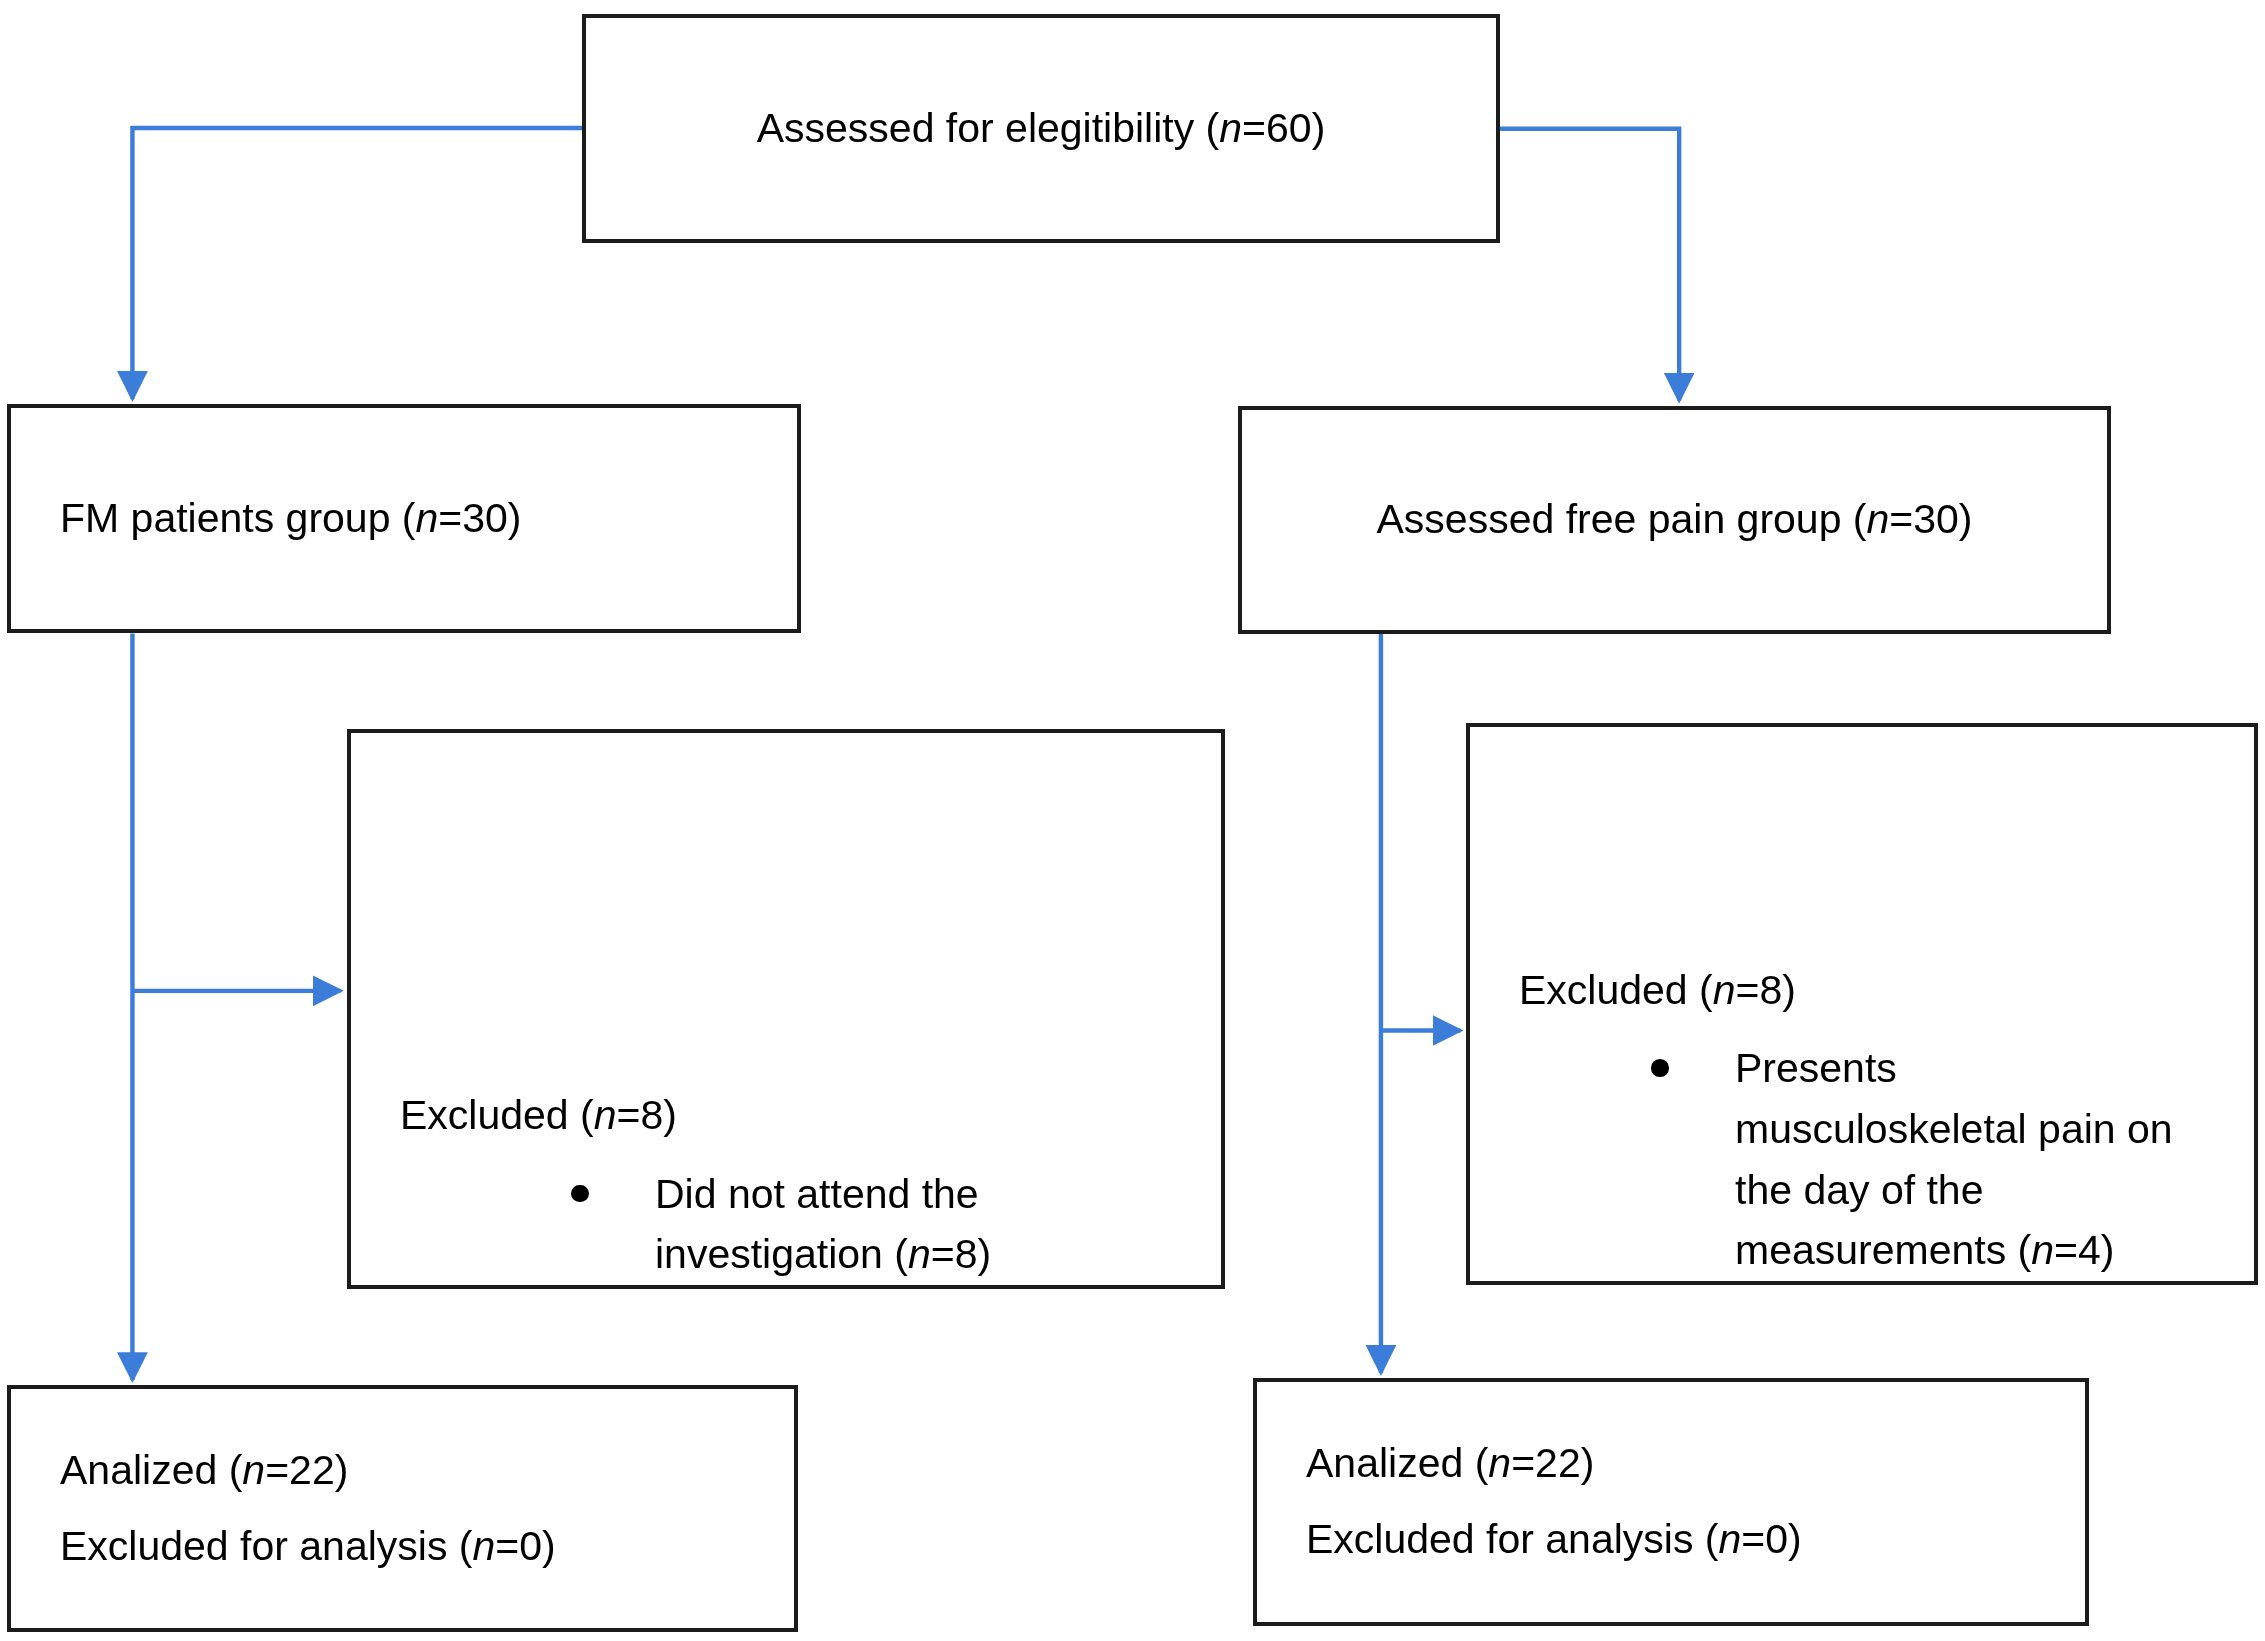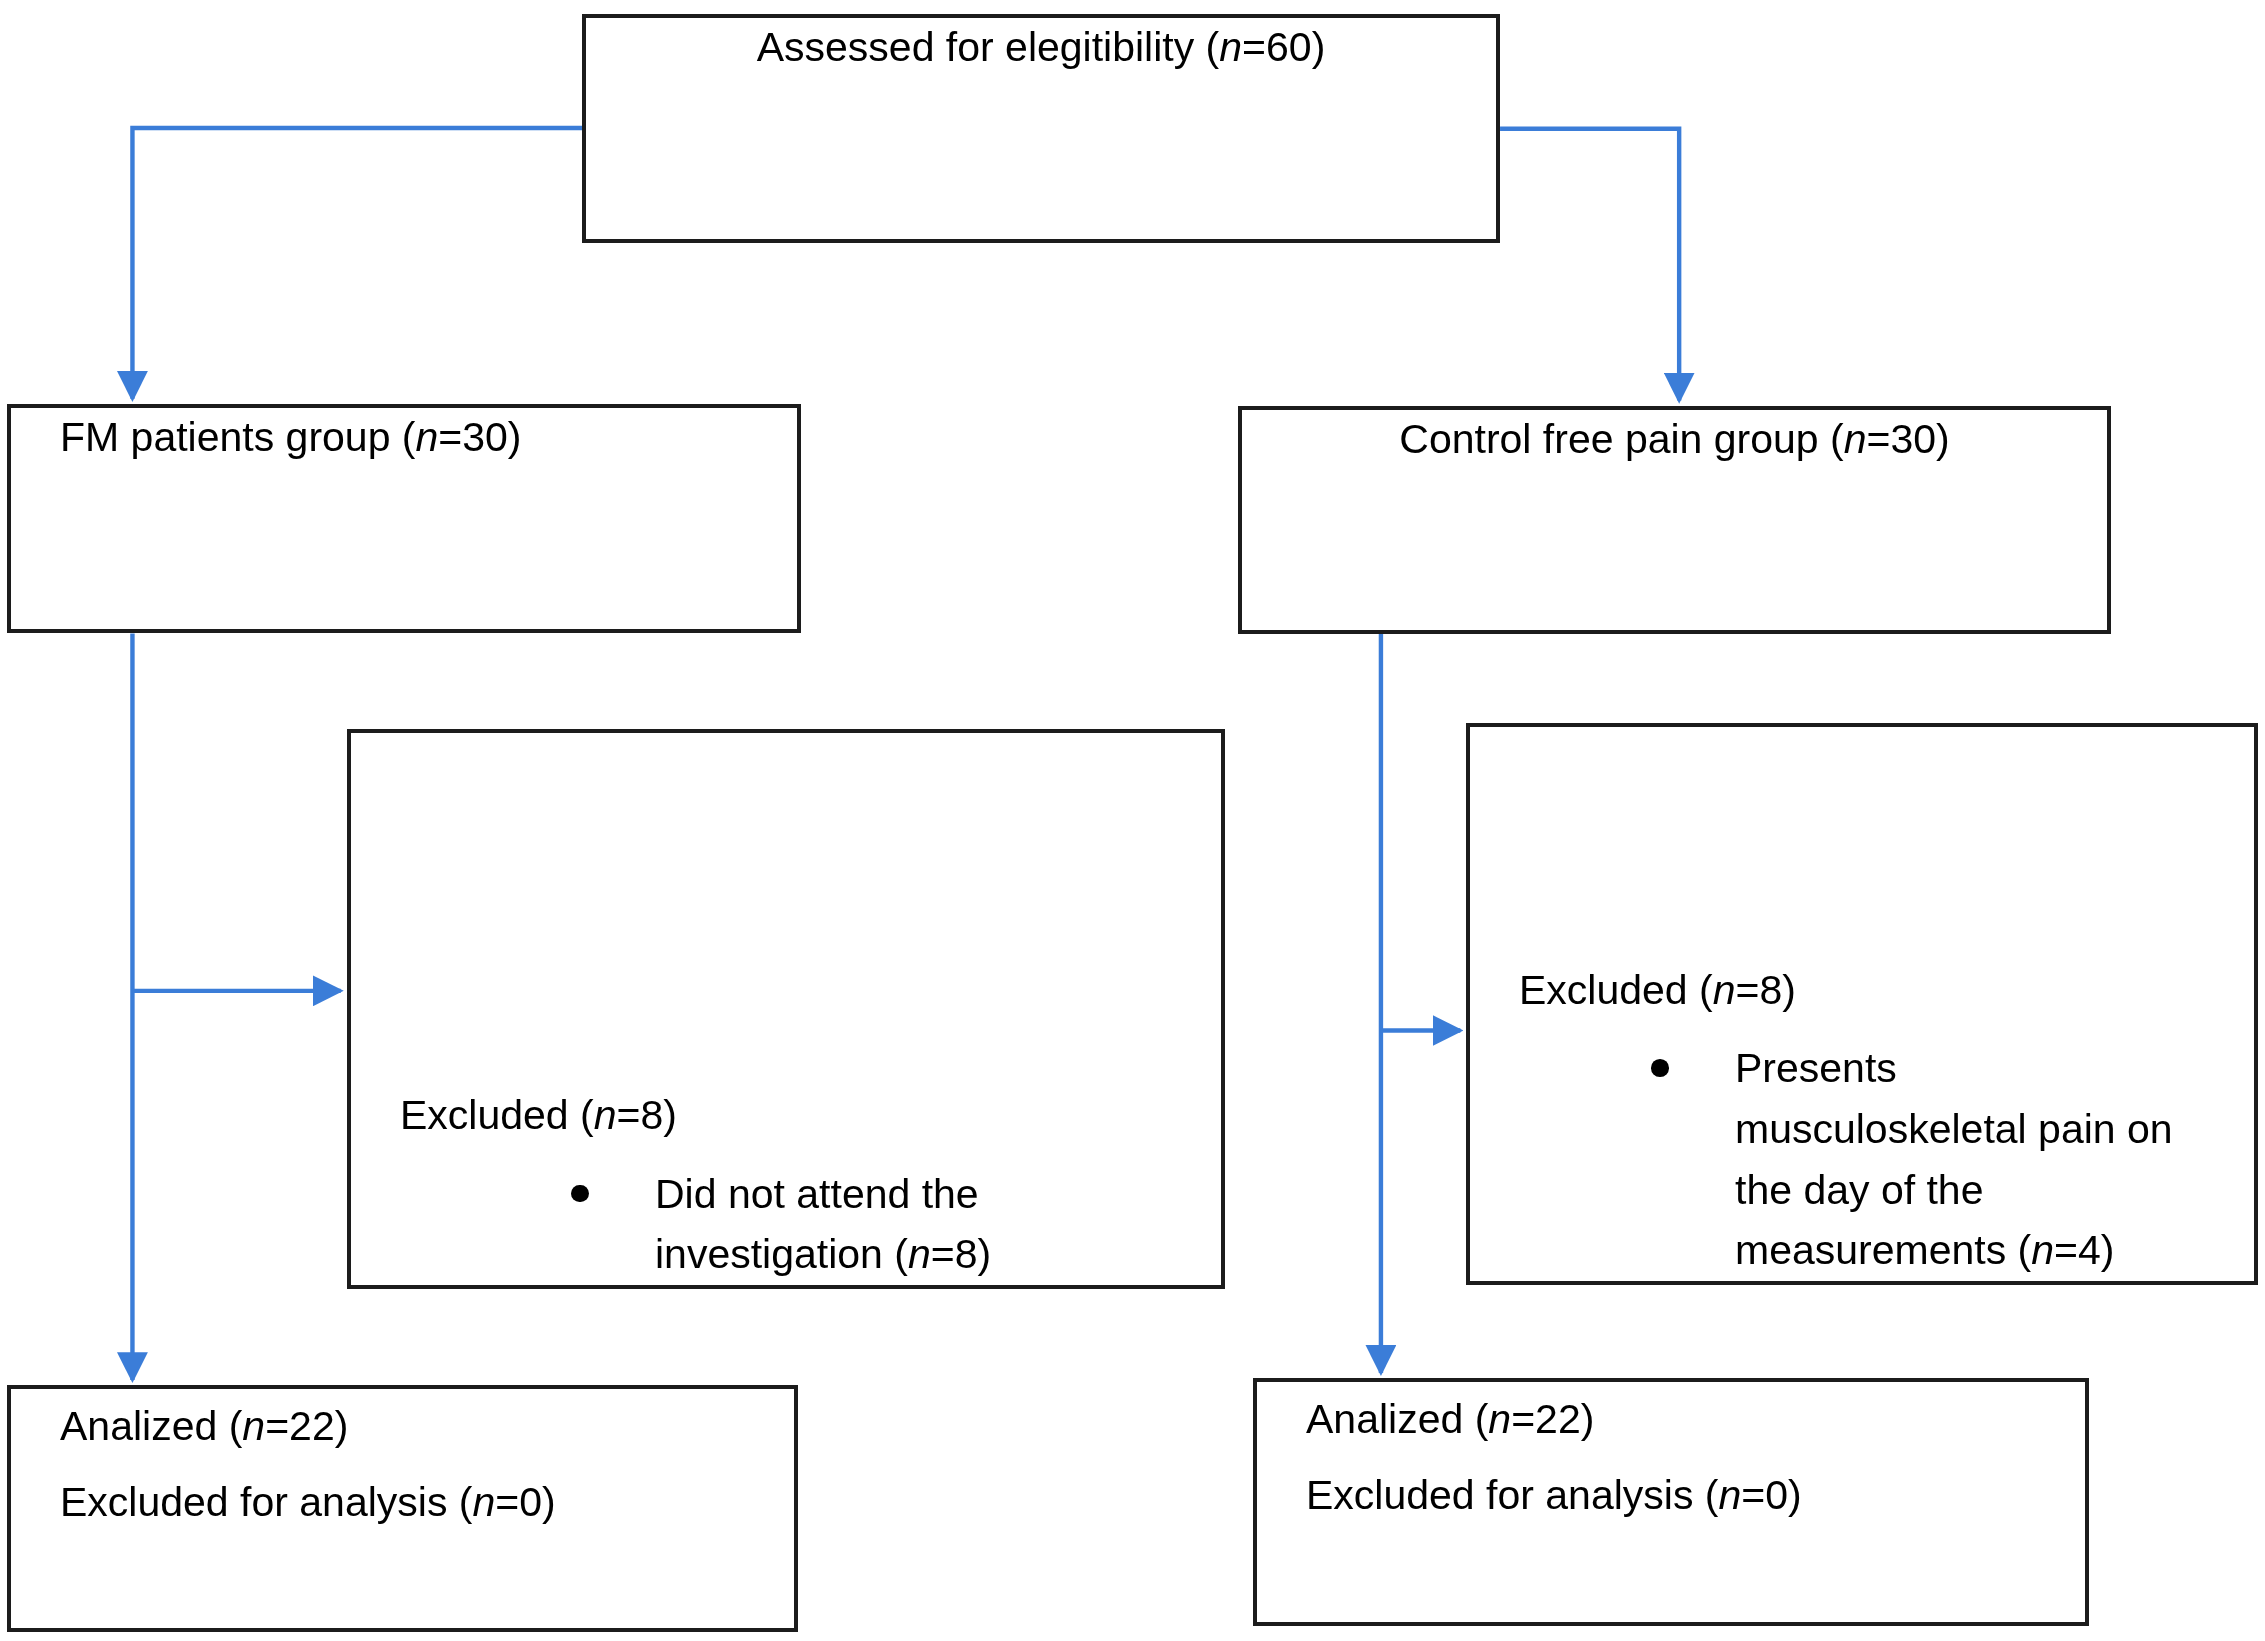--- a/index.html
+++ b/index.html
@@ -19,21 +19,21 @@
     color:var(--text);
     overflow:hidden;
   }
   svg.connectors{position:absolute;left:0;top:0;width:2266px;height:1642px;z-index:1}
   svg.connectors path.wire{fill:none;stroke:var(--arrow);stroke-width:5px}
   svg.connectors .arrowhead-shape{fill:var(--arrow)}
   .box{
     position:absolute;z-index:2;
     border:4.4px solid var(--border);
     background:#ffffff;
-    display:flex;flex-direction:column;
+    display:flex;flex-direction:column;justify-content:center;
   }
   .box.top-align{justify-content:flex-end}
   .pt-lg{padding-top:101px}
   .pt-sm{padding-top:35px}
   .line{margin:0;padding:0 33px 0 49px;line-height:1.45;white-space:nowrap}
   .line.center{text-align:center;padding:0 17.6px}
   .tall .line{line-height:1.85}
   .n{font-style:italic}
   ul.bullets{list-style:none;margin:8.8px 0 0 0;padding:0 35px 0 304px}
   ul.bullets.indent-md{padding:0 69px 0 265px}
@@ -64,21 +64,21 @@
 
   <div class="box" style="left:582px;top:14px;width:918px;height:229px">
     <p class="line center"><span>Assessed for elegitibility (</span><i class="n">n</i><span>=60)</span></p>
   </div>
 
   <div class="box" style="left:7px;top:404px;width:794px;height:229px">
     <p class="line"><span>FM patients group (</span><i class="n">n</i><span>=30)</span></p>
   </div>
 
   <div class="box" style="left:1238px;top:406px;width:873px;height:228px">
-    <p class="line center"><span>Control free pain group (</span><i class="n">n</i><span>=30)</span></p>
+    <p class="line center"><span>Assessed free pain group (</span><i class="n">n</i><span>=30)</span></p>
   </div>
 
   <div class="box top-align pt-lg" style="left:347px;top:729px;width:878px;height:560px">
     <p class="line"><span>Excluded (</span><i class="n">n</i><span>=8)</span></p>
     <ul class="bullets">
       <li><span>Did not attend the investigation (</span><i class="n">n</i><span>=8)</span></li>
     </ul>
   </div>
 
   <div class="box top-align pt-sm" style="left:1466px;top:723px;width:792px;height:562px">

